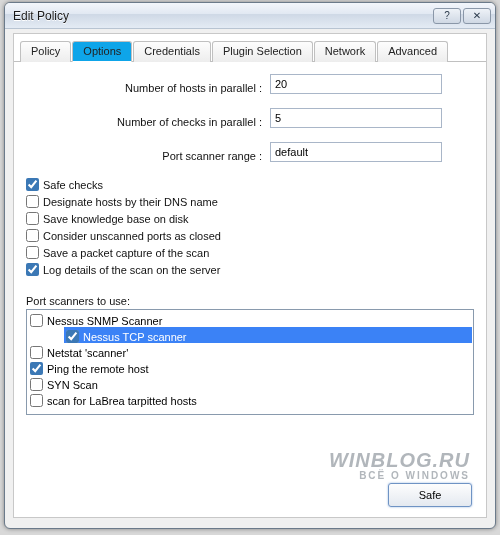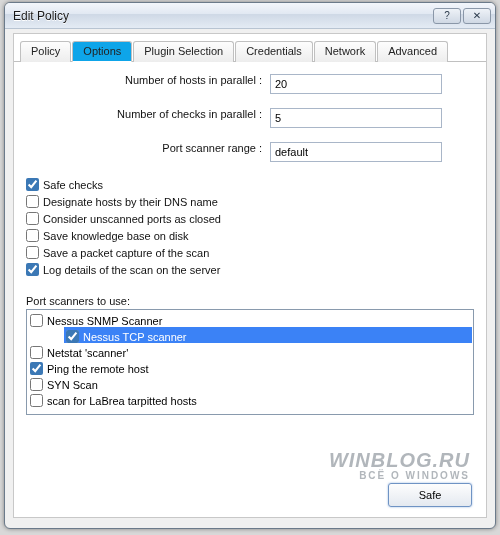--- a/index.html
+++ b/index.html
@@ -75,21 +75,21 @@
   .tab.active {
     background: #0ea5e9;
     border-bottom: 1px solid #fff;
     z-index: 2;
   }
   .content {
     padding: 12px 12px 8px 12px;
   }
   .formrow {
     display: flex;
-    align-items: flex-start;
+    align-items: flex-end;
     margin-bottom: 14px;
   }
   .formrow label {
     width: 244px;
     text-align: right;
     padding-right: 8px;
     color: #111;
   }
   .formrow input[type=text] {
     width: 172px;
@@ -183,22 +183,22 @@
           <span>✕</span>
         </div>
     </div>
   </div>
 
   <div class="client">
 
     <div class="tabs" id="tabstrip">
         <div class="tab"><span>Policy</span></div>
         <div class="tab active"><span>Options</span></div>
+        <div class="tab"><span>Credentials</span></div>
         <div class="tab"><span>Plugin Selection</span></div>
-        <div class="tab"><span>Credentials</span></div>
         <div class="tab"><span>Network</span></div>
         <div class="tab"><span>Advanced</span></div>
       </div>
 
     <div class="content">
 
       <div class="formrow">
         <label>Number of hosts in parallel :</label>
         <input type="text" value="20" style="">
       </div>
@@ -217,25 +217,25 @@
           <div class="checkrow">
             <input type="checkbox" checked="" style="">
             <span>Safe checks</span>
           </div>
           <div class="checkrow">
             <input type="checkbox" style="">
             <span>Designate hosts by their DNS name</span>
           </div>
           <div class="checkrow">
             <input type="checkbox" style="">
+            <span>Save knowledge base on disk</span>
+          </div>
+          <div class="checkrow">
+            <input type="checkbox" style="">
             <span>Consider unscanned ports as closed</span>
-          </div>
-          <div class="checkrow">
-            <input type="checkbox" style="">
-            <span>Save knowledge base on disk</span>
           </div>
           <div class="checkrow">
             <input type="checkbox" style="">
             <span>Save a packet capture of the scan</span>
           </div>
           <div class="checkrow">
             <input type="checkbox" checked="" style="">
             <span>Log details of the scan on the server</span>
           </div>
         </div>

